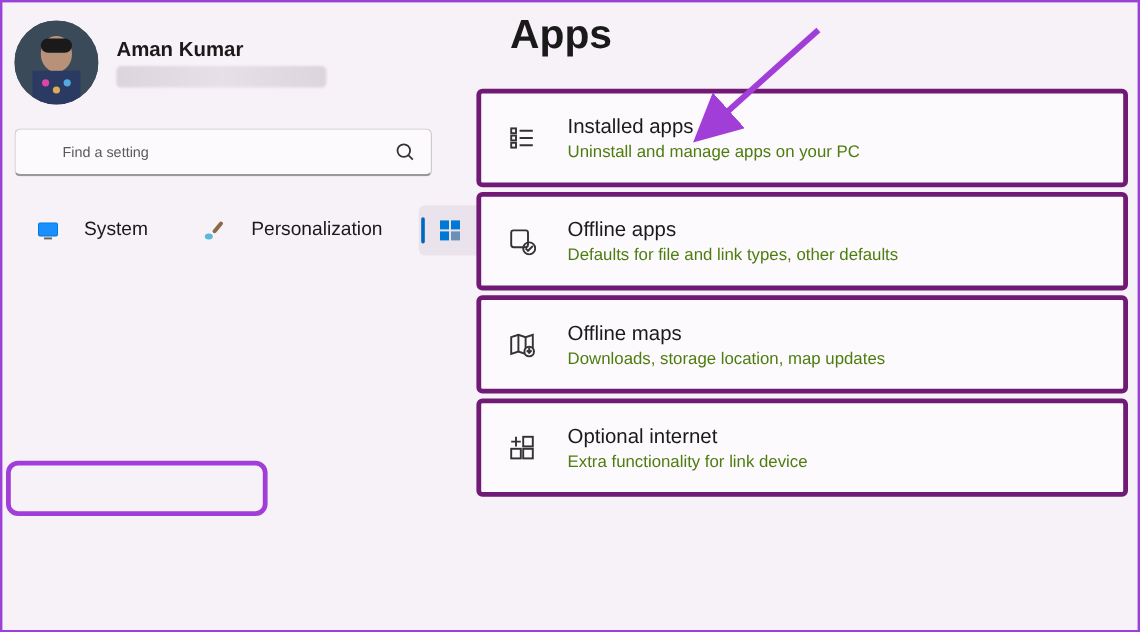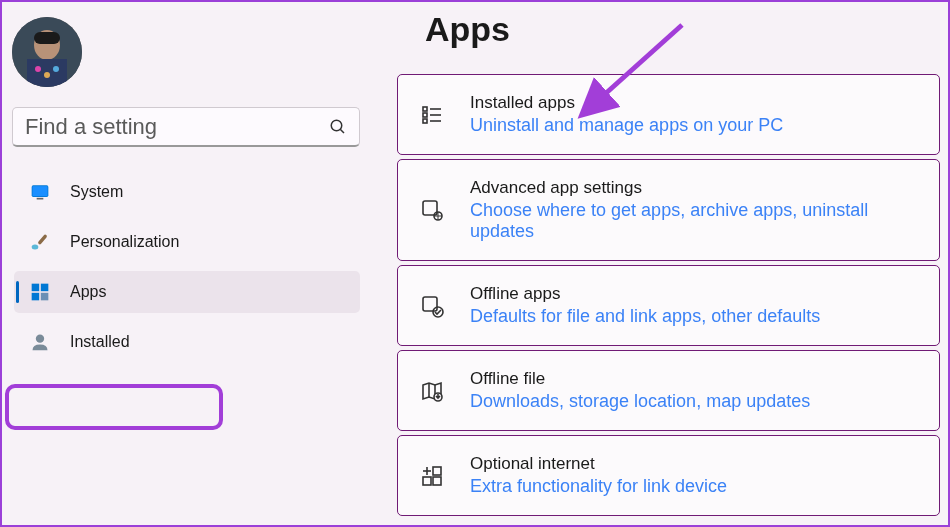--- a/index.html
+++ b/index.html
@@ -8,60 +8,64 @@
 .sidebar { position: absolute; left: 0; top: 0; width: 360px; height: 527px; padding: 10px 0 0 10px; }
 
 .profile { display: flex; align-items: center; gap: 15px; padding: 5px 0 15px 0; }
 .avatar { width: 70px; height: 70px; border-radius: 50%; background: linear-gradient(135deg, #3b4a5c, #8b7a6a, #2a3544); display: flex; align-items: center; justify-content: center; overflow: hidden; }
 .avatar svg { width: 70px; height: 70px; }
 .profile-info { display: flex; flex-direction: column; }
 .profile-name { font-weight: 600; font-size: 17px; color: #1a1a1a; }
 .profile-sub { width: 175px; height: 18px; background: linear-gradient(90deg, #ddd5dd, #e8e0e8, #ddd5dd); border-radius: 4px; margin-top: 3px; filter: blur(1px); }
 
 .search-box { display: flex; align-items: center; width: 348px; height: 40px; background: #fdfafe; border: 1px solid #d0cad0; border-bottom: 2px solid #999; border-radius: 5px; padding: 0 12px; margin: 5px 0 20px 0; }
-.search-input { flex: 1; border: none; background: transparent; font-size: 22px; color: #7f1d1d; outline: none; }
+.search-input { flex: 1; border: none; background: transparent; font-size: 12px; color: #7f1d1d; outline: none; margin-left: 27px; }
 .search-input::placeholder { color: #5a5a5a; }
 .search-icon { width: 18px; height: 18px; color: #333; }
 
-.nav { display: flex; flex-direction: column; gap: 0px; }
+.nav { display: flex; flex-direction: row; gap: 16px; }
 .nav-item { display: flex; align-items: center; gap: 20px; height: 42px; padding: 0 10px 0 16px; border-radius: 5px; cursor: pointer; font-size: 16px; color: #1a1a1a; position: relative; margin: 4px 2px; }
 .nav-item.selected { background: #ebe3eb; }
 .nav-item.selected::before { content: ""; position: absolute; left: 2px; top: 10px; bottom: 10px; width: 3px; background: #0067c0; border-radius: 2px; }
 .nav-icon { width: 20px; height: 20px; display: flex; align-items: center; justify-content: center; flex-shrink: 0; }
 
 .highlight-box { position: absolute; left: 3px; top: 382px; width: 218px; height: 46px; border: 4px solid #a23ed8; border-radius: 10px; pointer-events: none; z-index: 10; }
 
 .main { position: absolute; left: 395px; top: 0; right: 0; height: 527px; padding: 8px 0 0 0; }
 .page-title { font-size: 34px; font-weight: 600; color: #1a1a1a; margin: 0 0 25px 28px; }
 
 .cards { display: flex; flex-direction: column; gap: 4px; padding-right: 8px; }
-.card { display: flex; align-items: center; background: #fcfafc; border: 1px solid #701a75; border-radius: 5px; padding: 18px 20px 18px 22px; gap: 26px; cursor: pointer; min-height: 80px; }
+.card { display: flex; align-items: center; background: #fcfafc; border: 4px solid #701a75; border-radius: 5px; padding: 18px 20px 18px 22px; gap: 26px; cursor: pointer; min-height: 80px; }
 .card-icon { width: 24px; height: 24px; display: flex; align-items: center; justify-content: center; color: #333; flex-shrink: 0; }
 .card-body { display: flex; flex-direction: column; gap: 2px; }
 .card-title { font-size: 17px; color: #1a1a1a; font-weight: 400; }
-.card-sub { font-size: 18px; color: #3b82f6; }
+.card-sub { font-size: 14px; color: #4d7c0f; }
 
 .arrow { position: absolute; left: 565px; top: 15px; pointer-events: none; z-index: 20; }
 </style>
 </head>
 <body>
 
 <div class="sidebar">
   <div class="profile">
     <div class="avatar">
       <svg viewBox="0 0 70 70">
           <rect width="70" height="70" fill="#3a4a58"></rect>
           <ellipse cx="35" cy="28" rx="13" ry="15" fill="#b89278"></ellipse>
           <rect x="22" y="15" width="26" height="12" fill="#1a1a1a" rx="6"></rect>
           <rect x="15" y="42" width="40" height="30" fill="#2b3a62"></rect>
           <circle cx="26" cy="52" r="3" fill="#d4a"></circle>
           <circle cx="44" cy="52" r="3" fill="#5ad"></circle>
           <circle cx="35" cy="58" r="3" fill="#da5"></circle>
         </svg>
     </div>
+    <div class="profile-info">
+      <span class="profile-name">Aman Kumar</span>
+      <span class="profile-sub"></span>
+    </div>
   </div>
 
   <div class="search-box">
     <input class="search-input" placeholder="Find a setting" style="">
     <span class="search-icon">
       <svg viewBox="0 0 24 24" fill="none" stroke="currentColor" stroke-width="2">
           <circle cx="10" cy="10" r="7"></circle>
           <line x1="20" y1="20" x2="15" y2="15"></line>
         </svg>
     </span>
@@ -135,60 +139,47 @@
             <line x1="10" y1="12" x2="21" y2="12"></line>
             <line x1="10" y1="18" x2="21" y2="18"></line>
           </svg>
       </span>
       <div class="card-body">
         <span class="card-title">Installed apps</span>
         <span class="card-sub">Uninstall and manage apps on your PC</span>
       </div>
     </div>
 
-    <div class="card">
-      <span class="card-icon">
-        <svg viewBox="0 0 24 24" fill="none" stroke="currentColor" stroke-width="1.6">
-            <rect x="3" y="3" width="14" height="14" rx="2"></rect>
-            <circle cx="18" cy="18" r="4"></circle>
-            <path d="M18 14 L18 22 M14 18 L22 18" stroke-width="1"></path>
-          </svg>
-      </span>
-      <div class="card-body">
-        <span class="card-title">Advanced app settings</span>
-        <span class="card-sub">Choose where to get apps, archive apps, uninstall updates</span>
-      </div>
-    </div>
 
     <div class="card">
       <span class="card-icon">
         <svg viewBox="0 0 24 24" fill="none" stroke="currentColor" stroke-width="1.6">
             <rect x="3" y="3" width="14" height="14" rx="2"></rect>
             <circle cx="18" cy="18" r="5"></circle>
             <path d="M15 18 L17 20 L21 16"></path>
           </svg>
       </span>
       <div class="card-body">
         <span class="card-title">Offline apps</span>
-        <span class="card-sub">Defaults for file and link apps, other defaults</span>
+        <span class="card-sub">Defaults for file and link types, other defaults</span>
       </div>
     </div>
 
     <div class="card">
       <span class="card-icon">
         <svg viewBox="0 0 24 24" fill="none" stroke="currentColor" stroke-width="1.6">
             <path d="M3 6 L9 4 L15 6 L21 4 L21 18 L15 20 L9 18 L3 20 Z"></path>
             <line x1="9" y1="4" x2="9" y2="18"></line>
             <line x1="15" y1="6" x2="15" y2="20"></line>
             <circle cx="18" cy="18" r="4" fill="#f7f2f7"></circle>
             <path d="M18 15 L18 19 M16 17 L18 19 L20 17"></path>
           </svg>
       </span>
       <div class="card-body">
-        <span class="card-title">Offline file</span>
+        <span class="card-title">Offline maps</span>
         <span class="card-sub">Downloads, storage location, map updates</span>
       </div>
     </div>
 
     <div class="card">
       <span class="card-icon">
         <svg viewBox="0 0 24 24" fill="none" stroke="currentColor" stroke-width="1.6">
             <rect x="13" y="3" width="8" height="8"></rect>
             <rect x="3" y="13" width="8" height="8"></rect>
             <rect x="13" y="13" width="8" height="8"></rect>

